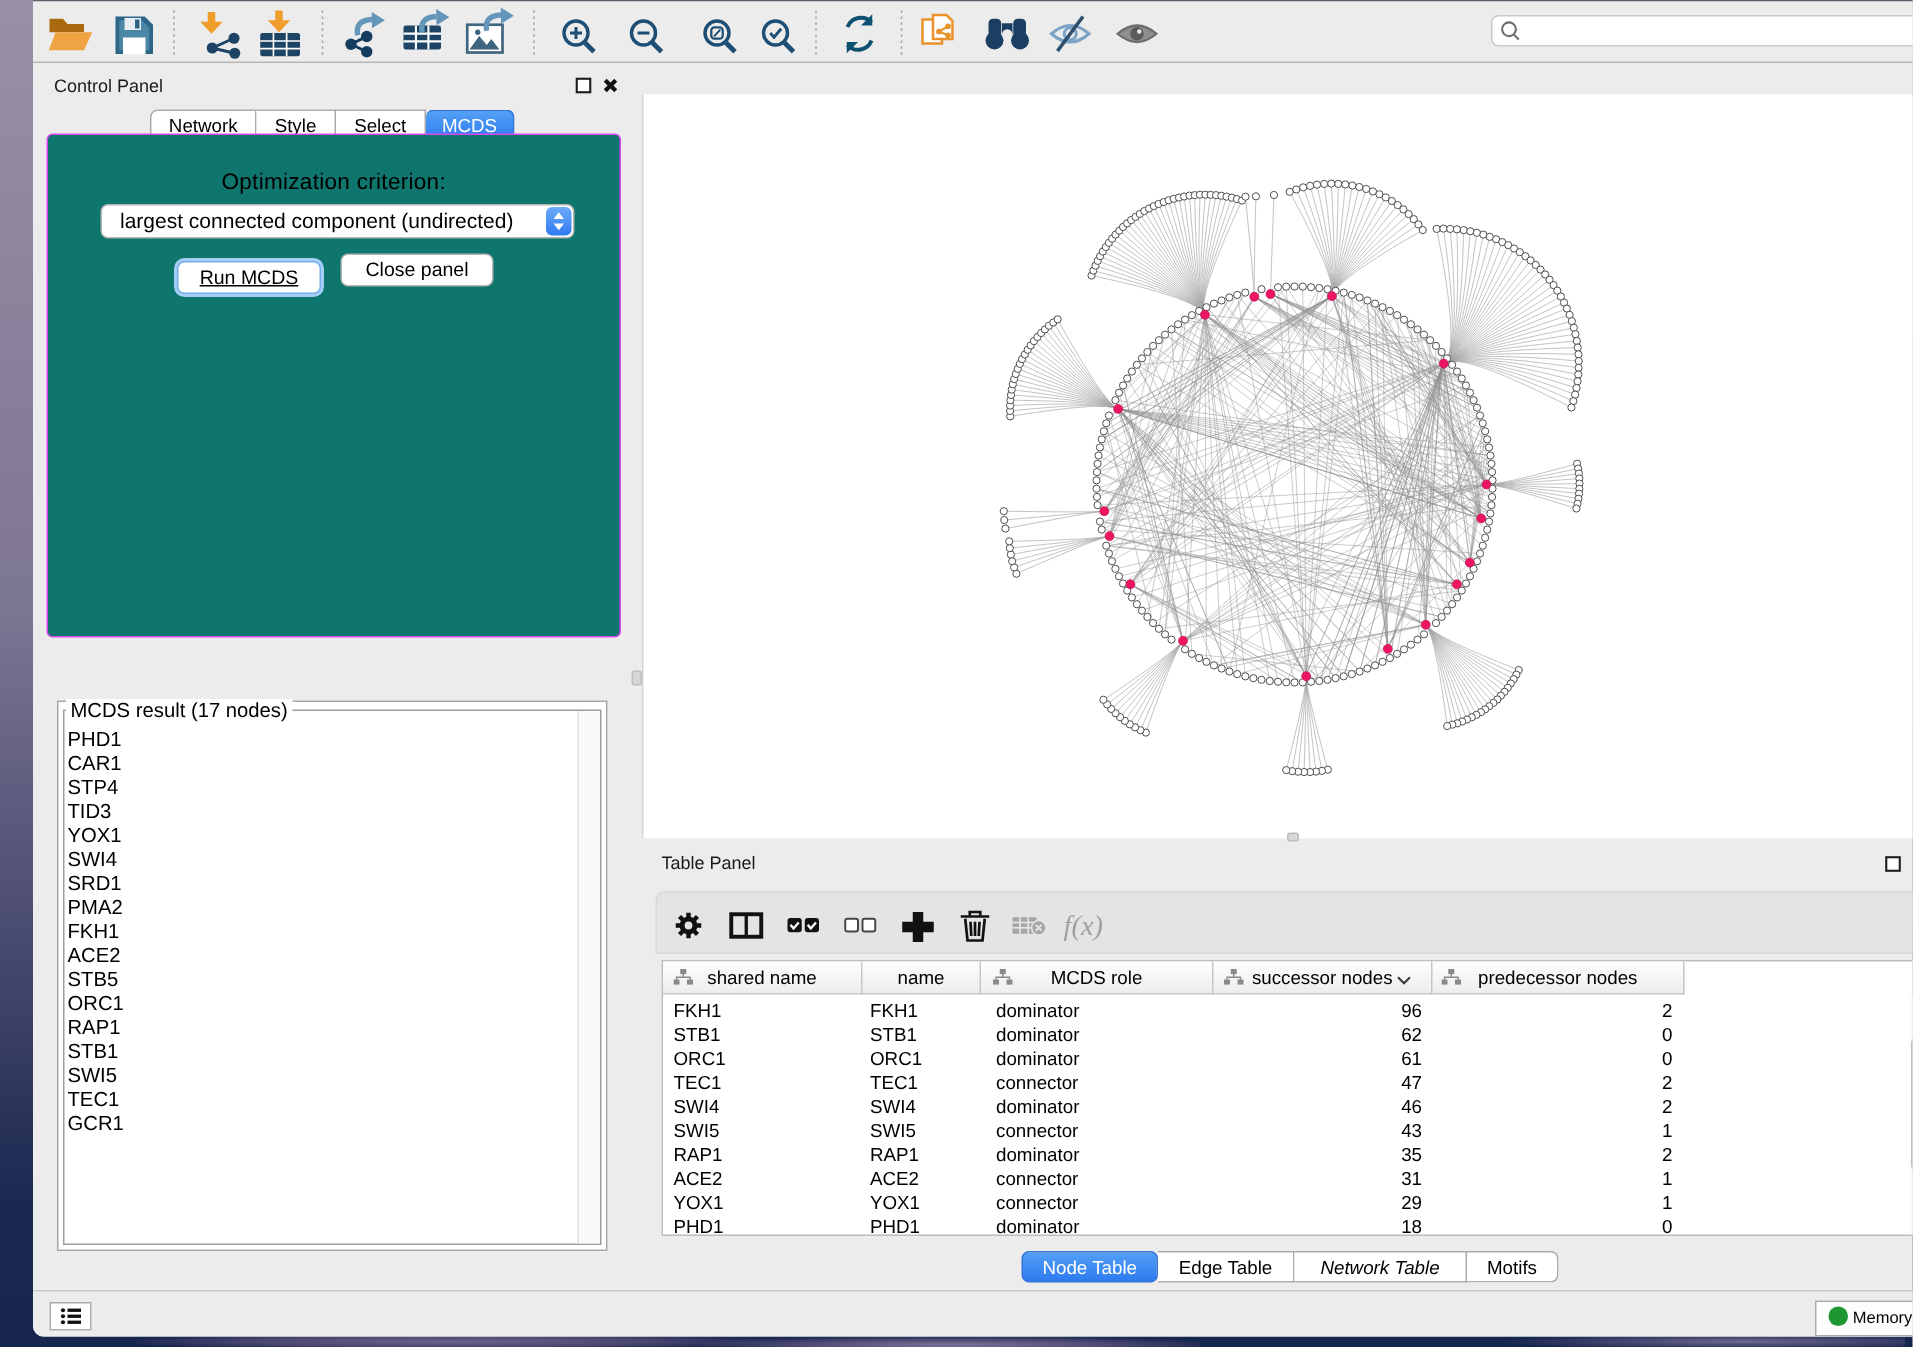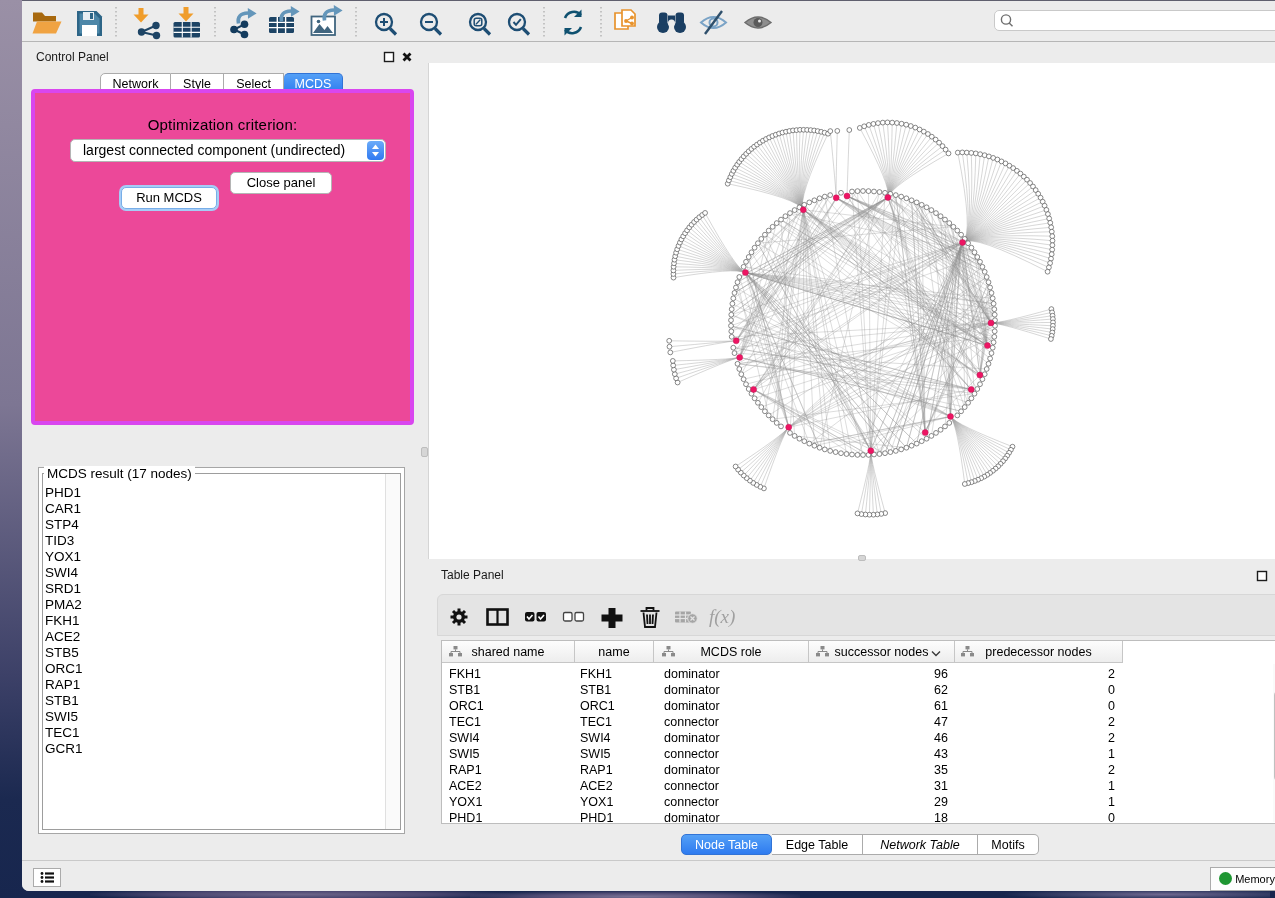--- a/index.html
+++ b/index.html
@@ -15,21 +15,21 @@
   #toolbar { position:absolute; left:0; top:1px; width:100%; height:40px; background:#ececec; border-bottom:1px solid #b6b6b6; }
   #search { position:absolute; left:972px; top:9px; width:293px; height:21px; background:#fff; border:1px solid #c9c9c9; border-radius:5px; }
   
   #cp-title { position:absolute; left:14px; top:49px; font-size:12px; color:#1a1a1a; }
   .winbtn { position:absolute; top:50px; }
   #cp-tabs { position:absolute; left:78px; top:72px; height:21px; }
   .tab { float:left; background:#fff; border:1px solid #ababab; border-left:none; font-size:12.5px; color:#000; text-align:center; line-height:20px; padding:0 13px; height:21px; }
   .tab.first { border-left:1px solid #ababab; border-radius:5px 0 0 5px; }
   .tab.last  { border-radius:0 5px 5px 0; }
   .tab.sel { background:linear-gradient(#54a0f6,#2e7bf0); color:#fff; border-color:#3173d6; border-radius:5px; }
-  #cp-panel { position:absolute; left:9px; top:88px; width:383px; height:336px; background:#ec4899; border:4px solid #d946ef; border-radius:4px; }
+  #cp-panel { position:absolute; left:9px; top:88px; width:383px; height:336px; background:#0f766e; border:1px solid #d946ef; border-radius:4px; }
   #opt-label { position:absolute; left:0; top:23px; width:100%; text-align:center; font-size:15px; color:#000; letter-spacing:0.2px; }
   #dropdown { position:absolute; left:35px; top:46px; width:316px; height:23px; background:#fff; border:1px solid #b4b4b4; border-radius:5px; font-size:14px; line-height:21px; text-indent:12px; color:#000;}
   #dd-btn { position:absolute; right:1px; top:1px; width:17px; height:19px; border-radius:4px; background:linear-gradient(#6cacf9,#3079f1); text-indent:0; overflow:hidden; }
   #dd-btn svg { display:block; }
   .btn { position:absolute; background:#fff; border:1px solid #b4b4b4; border-radius:5px; font-size:13px; color:#000; text-align:center; line-height:20px; height:22px; }
   
   #res-box { position:absolute; left:16px; top:466px; width:367px; height:367px; background:#fff; border:1px solid #a6a6a6; }
   #res-field { position:absolute; left:3px; top:5px; right:3px; bottom:3px; border:1px solid #9d9d9d; }
   #res-legend { position:absolute; left:1px; top:-8px; background:#fff; padding:0 3px; font-size:13.5px; color:#000; }
   #res-list { position:absolute; left:2px; top:11px; font-size:13.5px; color:#000; line-height:16px; }
@@ -200,21 +200,21 @@
       <div class="tab sel last" style="width:59px;padding:0;">MCDS</div>
   </div>
   <div id="cp-panel">
     <div id="opt-label">Optimization criterion:</div>
     <div id="dropdown">largest connected component (undirected)<div id="dd-btn">
           <svg width="17" height="19">
             <path d="M5 8l3.5-4.5L12 8z" fill="#fff"></path>
             <path d="M5 11l3.5 4.5L12 11z" fill="#fff"></path>
           </svg>
         </div></div>
-    <div class="btn" id="run-btn" style="left:86px;top:94px;width:96px;box-shadow:0 0 0 2px #a6cdf6;border-color:#78aee8;">Run MCDS</div>
+    <div class="btn" id="run-btn" style="left:86px;top:84px;width:96px;box-shadow:0 0 0 2px #a6cdf6;border-color:#78aee8;text-decoration:underline;">Run MCDS</div>
     <div class="btn" style="left:195px;top:79px;width:102px;">Close panel</div>
   </div>
   <div id="res-box">
     <div id="res-field">
       <div id="res-legend">MCDS result (17 nodes)</div>
       <div id="res-list">PHD1<br>CAR1<br>STP4<br>TID3<br>YOX1<br>SWI4<br>SRD1<br>PMA2<br>FKH1<br>ACE2<br>STB5<br>ORC1<br>RAP1<br>STB1<br>SWI5<br>TEC1<br>GCR1</div>
       <div id="res-scroll"></div>
     </div>
   </div>
   <div id="cp-iconbar"><svg width="26" height="17">

